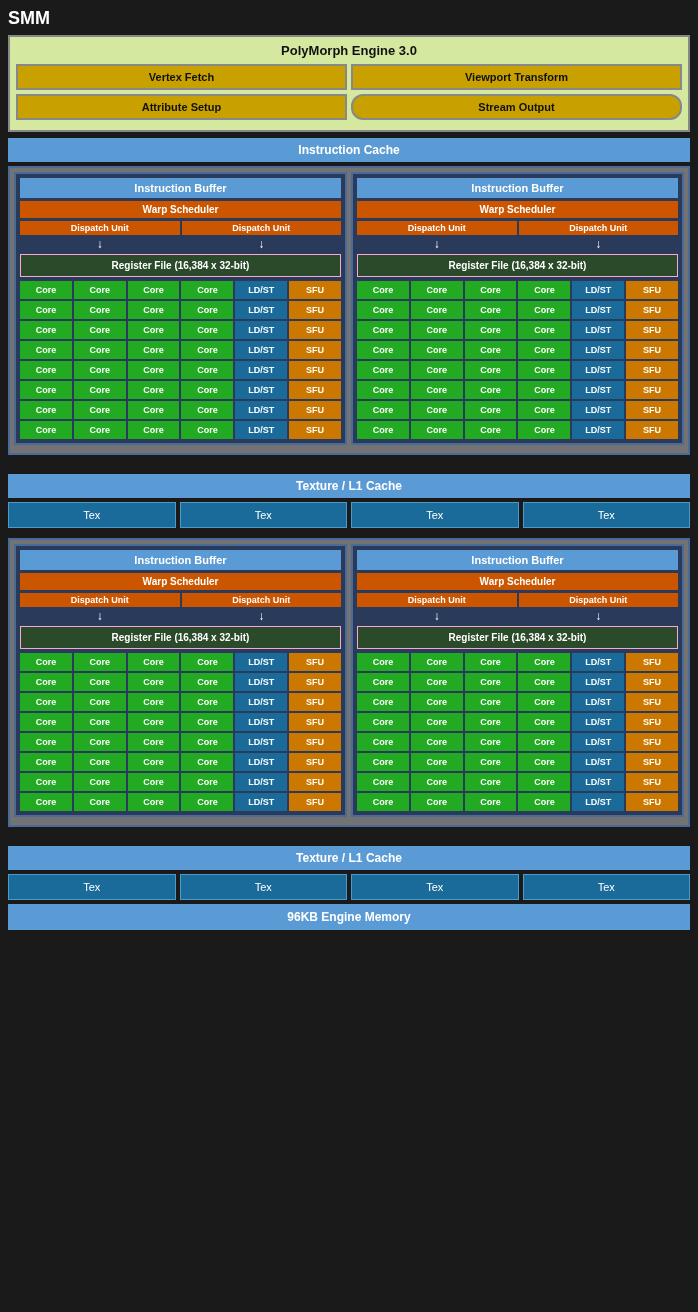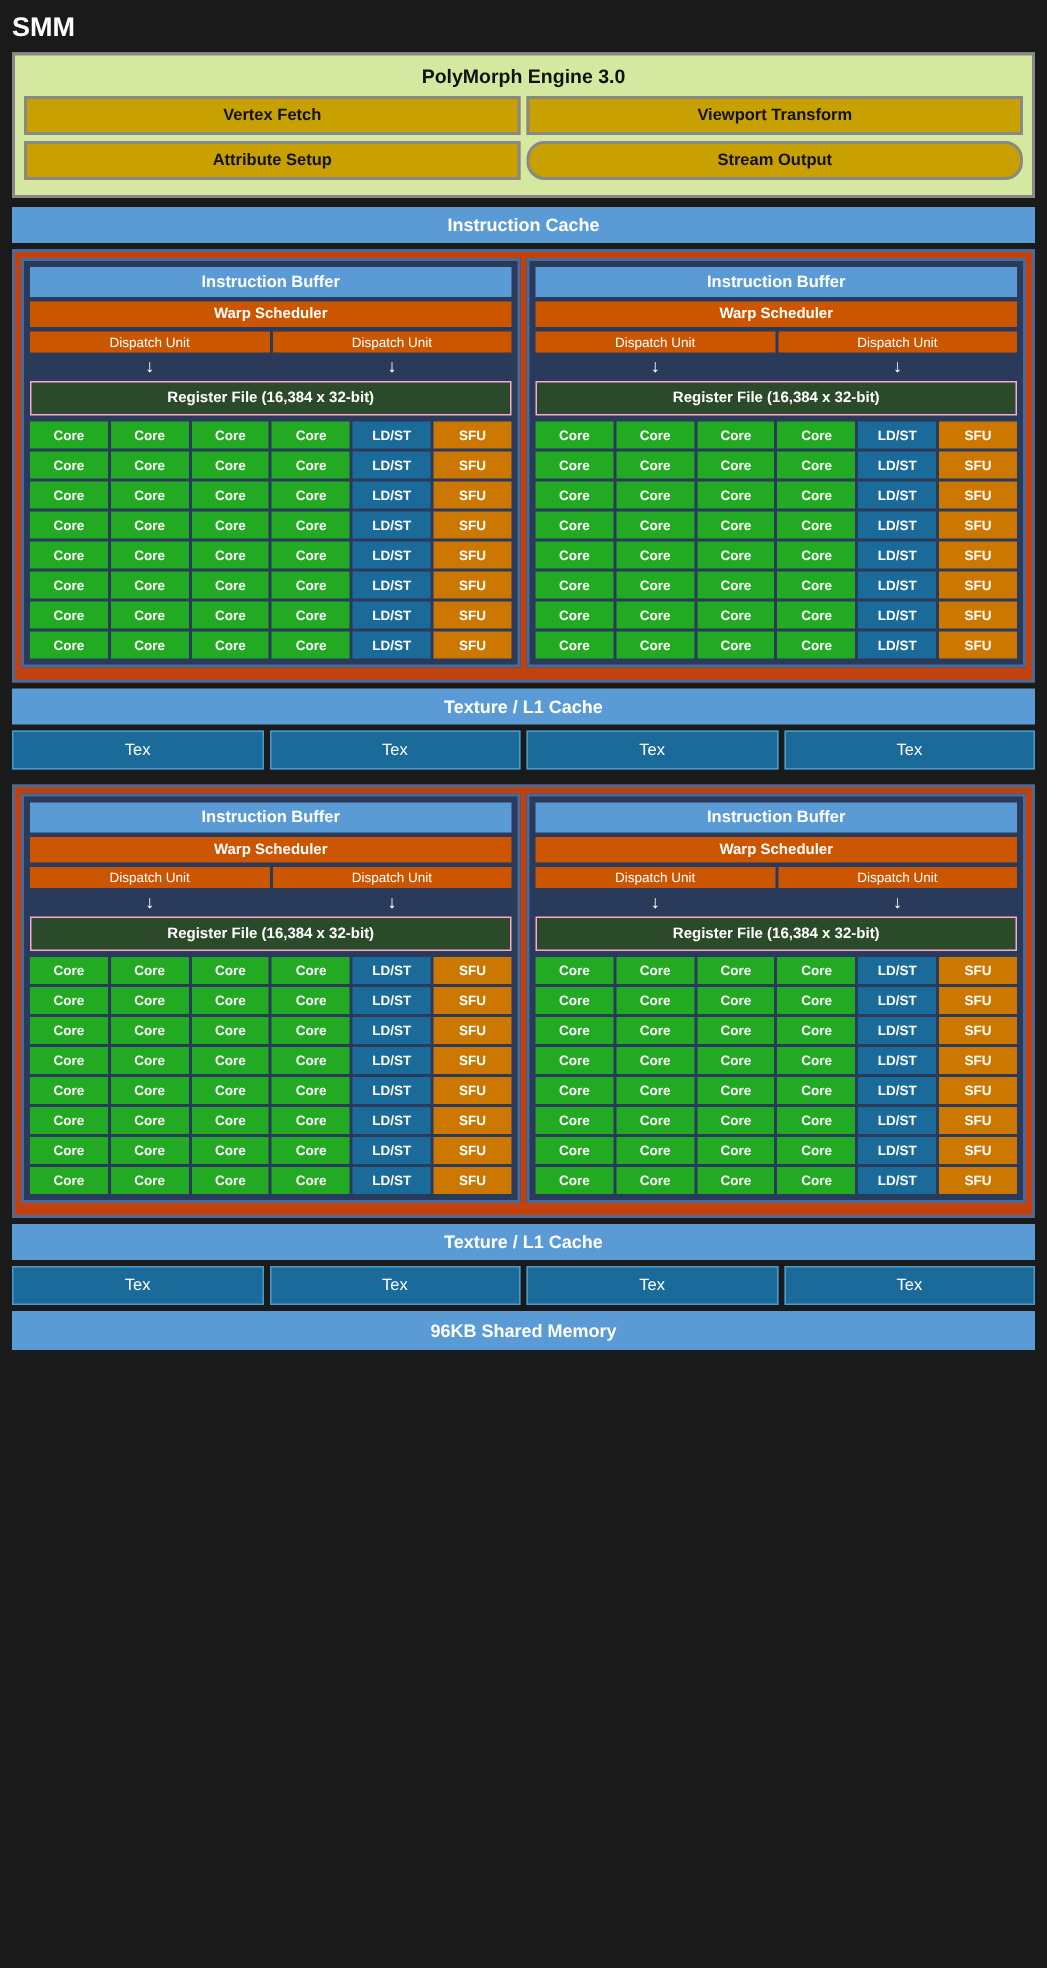--- a/index.html
+++ b/index.html
@@ -96,21 +96,21 @@
     }
     .dispatch-row {
       display: flex;
       gap: 2px;
       margin-bottom: 2px;
     }
     .dispatch-unit {
       background: #cc5500;
       color: white;
       font-size: 9px;
-      font-weight: normal;
+      font-weight: bold;
       text-align: center;
       padding: 2px 0;
       flex: 1;
     }
     .dispatch-arrow {
       display: flex;
       gap: 2px;
       margin-bottom: 3px;
     }
     .arrow-item {
@@ -186,22 +186,22 @@
       padding: 6px;
       margin-top: 4px;
     }
     .section-gap {
       height: 6px;
     }
     
     .sm-group {
       border: 2px solid #4a6a9a;
       padding: 4px;
-      background: #c2410c;
-      margin-bottom: 4px;
+      background: #737373;
+      margin-bottom: 19px;
     }
   </style>
 </head>
 <body>
 
 <div class="smm-container">
 
   <div class="smm-title">SMM</div>
 
   <div class="polymorph-section">
@@ -496,15 +496,15 @@
   </div>
 
   <div class="texture-cache">Texture / L1 Cache</div>
   <div class="tex-row">
     <div class="tex-cell">Tex</div>
     <div class="tex-cell">Tex</div>
     <div class="tex-cell">Tex</div>
     <div class="tex-cell">Tex</div>
   </div>
 
-  <div class="shared-memory">96KB Shared Memory</div>
+  <div class="shared-memory">96KB Engine Memory</div>
 
 </div>
 
 </body></html>

